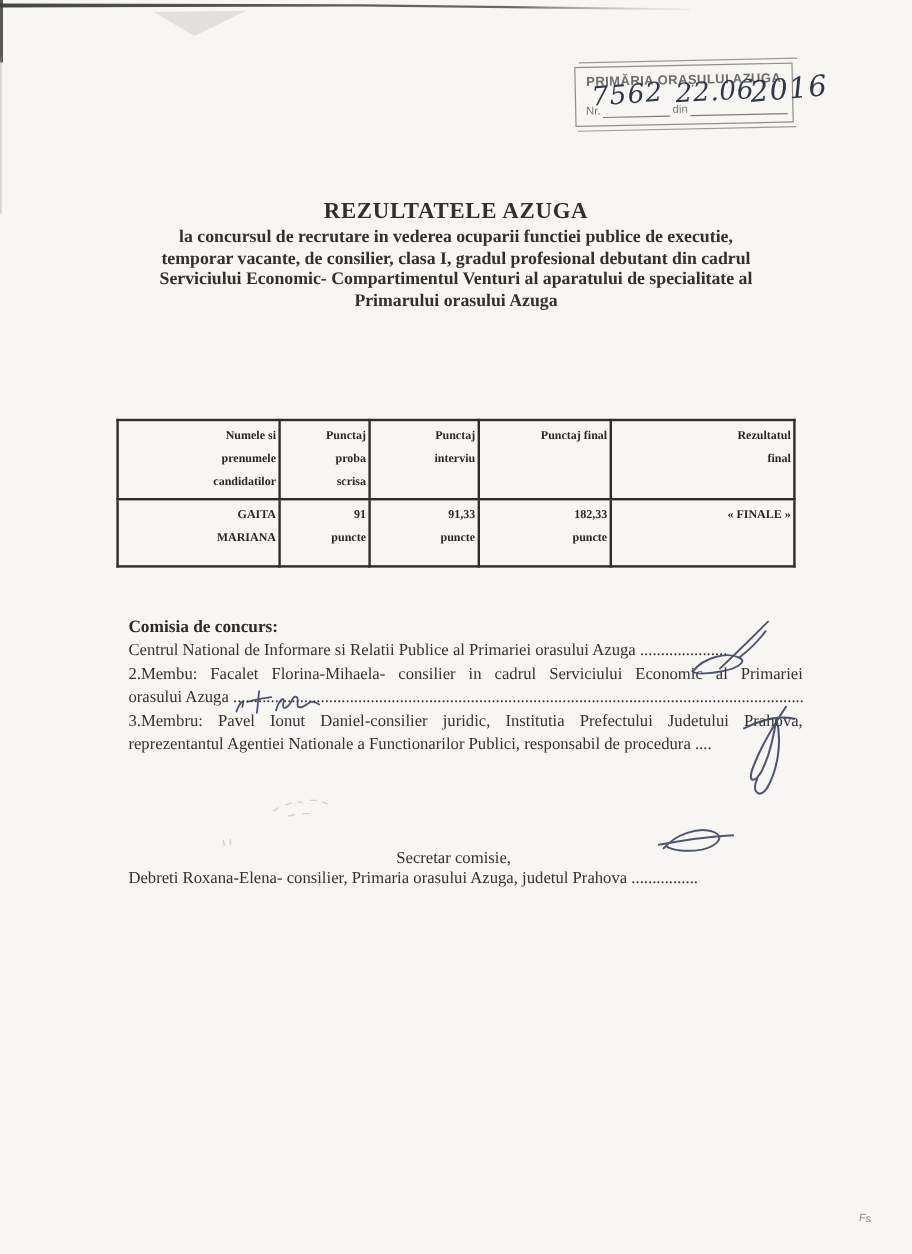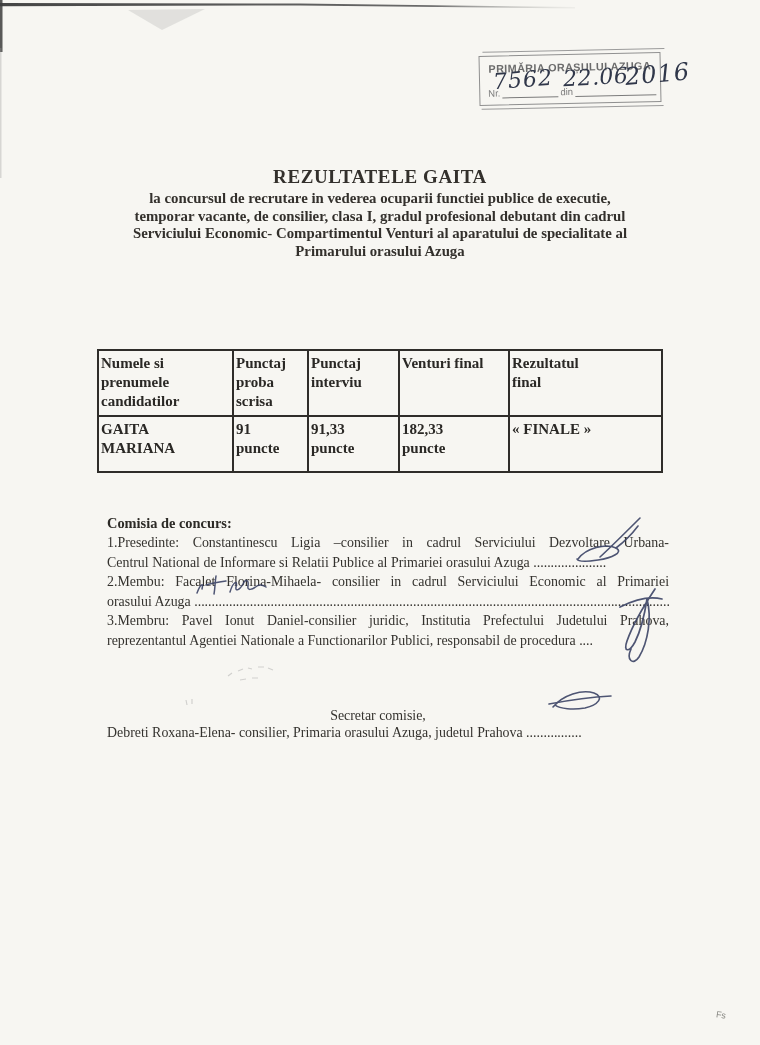--- a/index.html
+++ b/index.html
@@ -27,22 +27,22 @@
   .hw-dm{left:84px;top:15px;font-size:22px;letter-spacing:.5px;transform:rotate(-2deg);}
   .hw-yr{left:146px;top:12px;font-size:24px;letter-spacing:1px;transform:rotate(-4deg);}
   
   .doc-title{position:absolute;left:0;top:166px;width:100%;text-align:center;
     font-size:19px;font-weight:bold;letter-spacing:.6px;color:#33302c;}
   .doc-subtitle{position:absolute;left:80px;top:190px;width:600px;text-align:center;
     font-size:14.8px;font-weight:bold;line-height:17.6px;white-space:pre-line;color:#33302c;}
   
   .results-table{position:absolute;left:97px;top:349px;border-collapse:collapse;table-layout:fixed;width:564px;}
   .results-table th,.results-table td{
-    border:2px solid #2f2d2a;font-weight:bold;font-size:15px;line-height:19px;
-    text-align:left;vertical-align:top;padding:3px 2px 4px 2px;white-space:pre-line;color:#2a2825;margin-top:12px;}
+    border:2px solid #2f2d2a;font-weight:bold;font-size:10px;line-height:19px;
+    text-align:right;vertical-align:top;padding:3px 2px 4px 2px;white-space:pre-line;color:#2a2825;margin-top:12px;}
   .results-table th{height:52px;}
   .results-table td{height:47px;}
   
   .commission{position:absolute;left:107px;top:515px;width:562px;}
   .commission-heading{font-size:14.4px;font-weight:bold;margin-bottom:1px;color:#2c2a26;}
   .cline{font-size:13.9px;line-height:19.6px;white-space:nowrap;overflow:hidden;color:#34322e;}
   .cline.jl{white-space:normal;text-align:justify;text-align-last:justify;}
   
   .secretary{position:absolute;left:107px;top:688px;width:562px;color:#34322e;margin-top:20px;}
   .secretary-title{text-align:center;font-size:13.9px;margin-left:-20px;}
@@ -67,21 +67,21 @@
         <span class="uline short"></span>
         <span>din</span>
         <span class="uline long"></span>
       </div>
     </div>
     <span class="hw hw-nr">7562</span>
     <span class="hw hw-dm">22.06</span>
     <span class="hw hw-yr">2016</span>
   </div>
 
-  <div class="doc-title">REZULTATELE GAITA</div>
+  <div class="doc-title">REZULTATELE AZUGA</div>
   <div class="doc-subtitle">la concursul de recrutare in vederea ocuparii functiei publice de executie,
 temporar vacante, de consilier, clasa I, gradul profesional debutant din cadrul
 Serviciului Economic-  Compartimentul Venturi al aparatului de specialitate al
 Primarului orasului Azuga</div>
 
   <table class="results-table">
     <colgroup>
       <col style="width:135px">
         <col style="width:75px">
         <col style="width:91px">
@@ -91,41 +91,40 @@
     <tbody>
         <tr>
       <th>Numele si
 prenumele
 candidatilor</th>
       <th>Punctaj
 proba
 scrisa</th>
       <th>Punctaj
 interviu</th>
-      <th>Venturi final</th>
+      <th>Punctaj final</th>
       <th>Rezultatul
 final</th>
     </tr>
     <tr>
       <td>GAITA
 MARIANA</td>
       <td>91
 puncte</td>
       <td>91,33
 puncte</td>
       <td>182,33
 puncte</td>
       <td>« FINALE »</td>
     </tr>
   </tbody>
     </table>
 
   <div class="commission">
     <div class="commission-heading">Comisia de concurs:</div>
-    <div class="cline jl">1.Presedinte: Constantinescu Ligia –consilier in cadrul Serviciului Dezvoltare Urbana-</div>
     <div class="cline">Centrul National de Informare si Relatii Publice al Primariei orasului Azuga .....................</div>
     <div class="cline jl">2.Membu: Facalet Florina-Mihaela- consilier in cadrul Serviciului Economic al Primariei</div>
     <div class="cline">orasului Azuga ..............................................................................................................................................................</div>
     <div class="cline jl">3.Membru: Pavel Ionut Daniel-consilier juridic, Institutia Prefectului Judetului Prahova,</div>
     <div class="cline">reprezentantul Agentiei Nationale a Functionarilor Publici, responsabil de procedura ....</div>
   </div>
 
   <div class="secretary">
     <div class="secretary-title">Secretar comisie,</div>
     <div class="secretary-name">Debreti Roxana-Elena- consilier, Primaria orasului Azuga, judetul Prahova ................</div>

